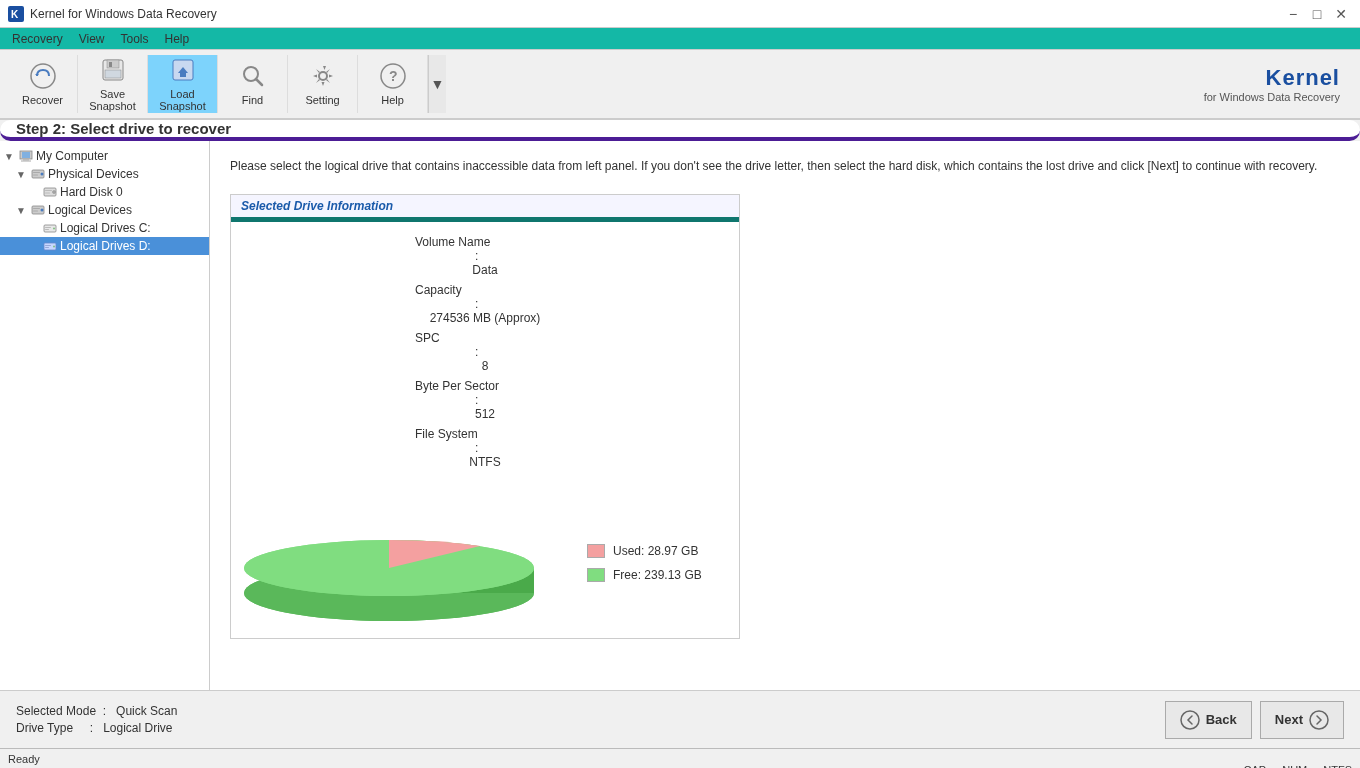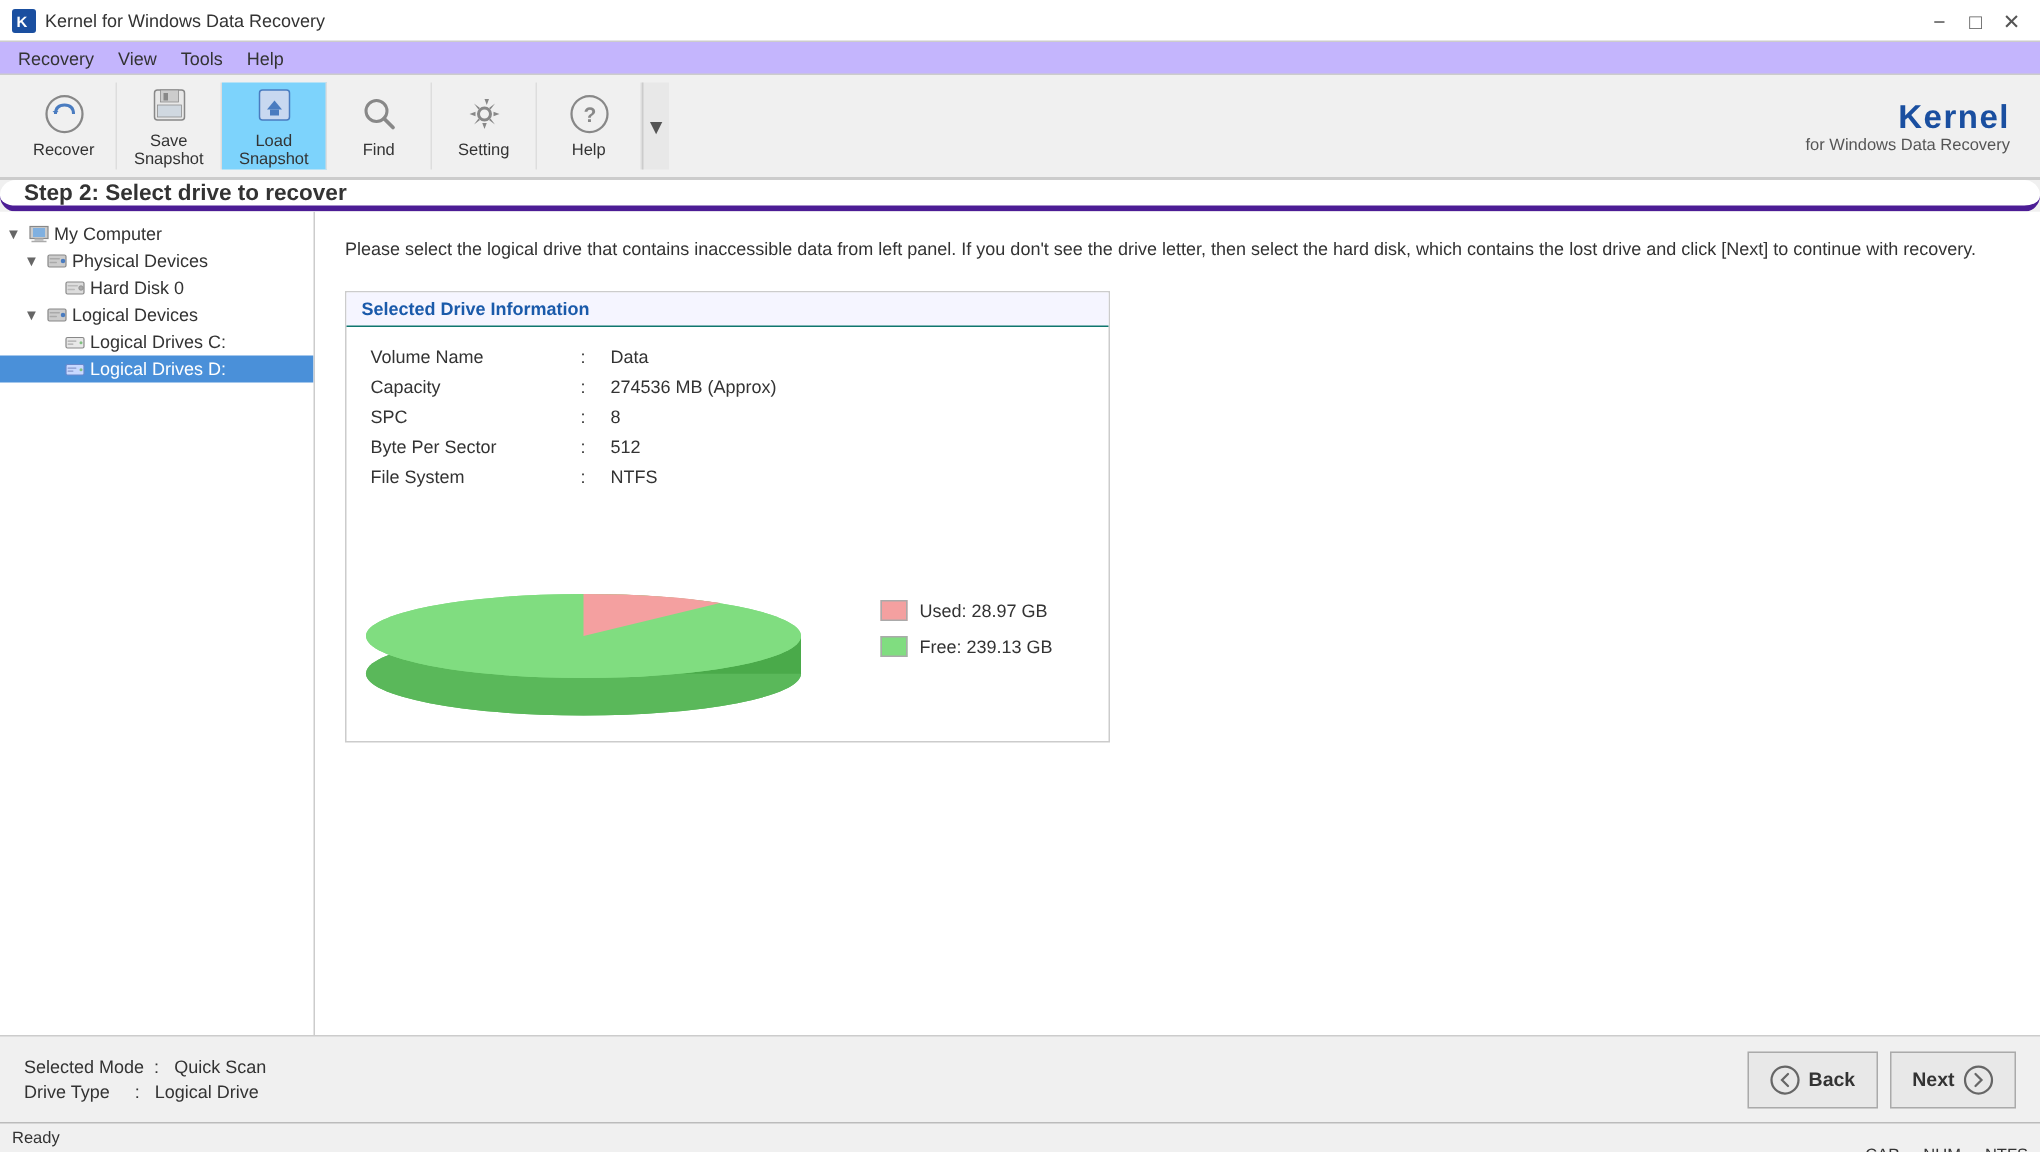--- a/index.html
+++ b/index.html
@@ -15,21 +15,21 @@
       border-bottom: 1px solid #ccc;
       height: 28px;
     }
     .title-bar-left { display: flex; align-items: center; gap: 6px; font-size: 12px; color: #333; }
     .title-bar-left svg { width: 16px; height: 16px; }
     .title-bar-controls { display: flex; gap: 2px; }
     .title-bar-btn { width: 22px; height: 20px; border: none; background: transparent; cursor: pointer; display: flex; align-items: center; justify-content: center; font-size: 14px; color: #555; }
 
     
     .menu-bar {
-      background: #c4b5fd;
+      background: #14b8a6;
       display: flex;
       align-items: center;
       padding: 0 4px;
       height: 22px;
       border-bottom: 1px solid #ccc;
     }
     .menu-item { padding: 2px 8px; cursor: pointer; font-size: 12px; color: #333; }
 
     
     .toolbar {
@@ -129,31 +129,33 @@
     
     .drive-info-box {
       border: 1px solid #ccc;
       width: 510px;
     }
     .drive-info-header {
       padding: 4px 10px;
       font-size: 12px;
       font-weight: bold;
       color: #1a5aaa;
-      border-bottom: 1px solid #0f766e;
+      border-bottom: 5px solid #0f766e;
       background: #f5f5ff;
+      font-style: italic;
     }
     .drive-info-table {
       padding: 10px 16px;
     }
     .drive-info-row {
       display: flex;
       align-items: center;
       padding: 3px 0;
       font-size: 12px;
+      flex-direction: column;
     }
     .drive-info-label { width: 140px; color: #333; }
     .drive-info-sep { width: 20px; color: #333; }
     .drive-info-value { color: #333; }
 
     
     .chart-area {
       padding: 16px 10px 10px 10px;
       display: flex;
       align-items: center;

